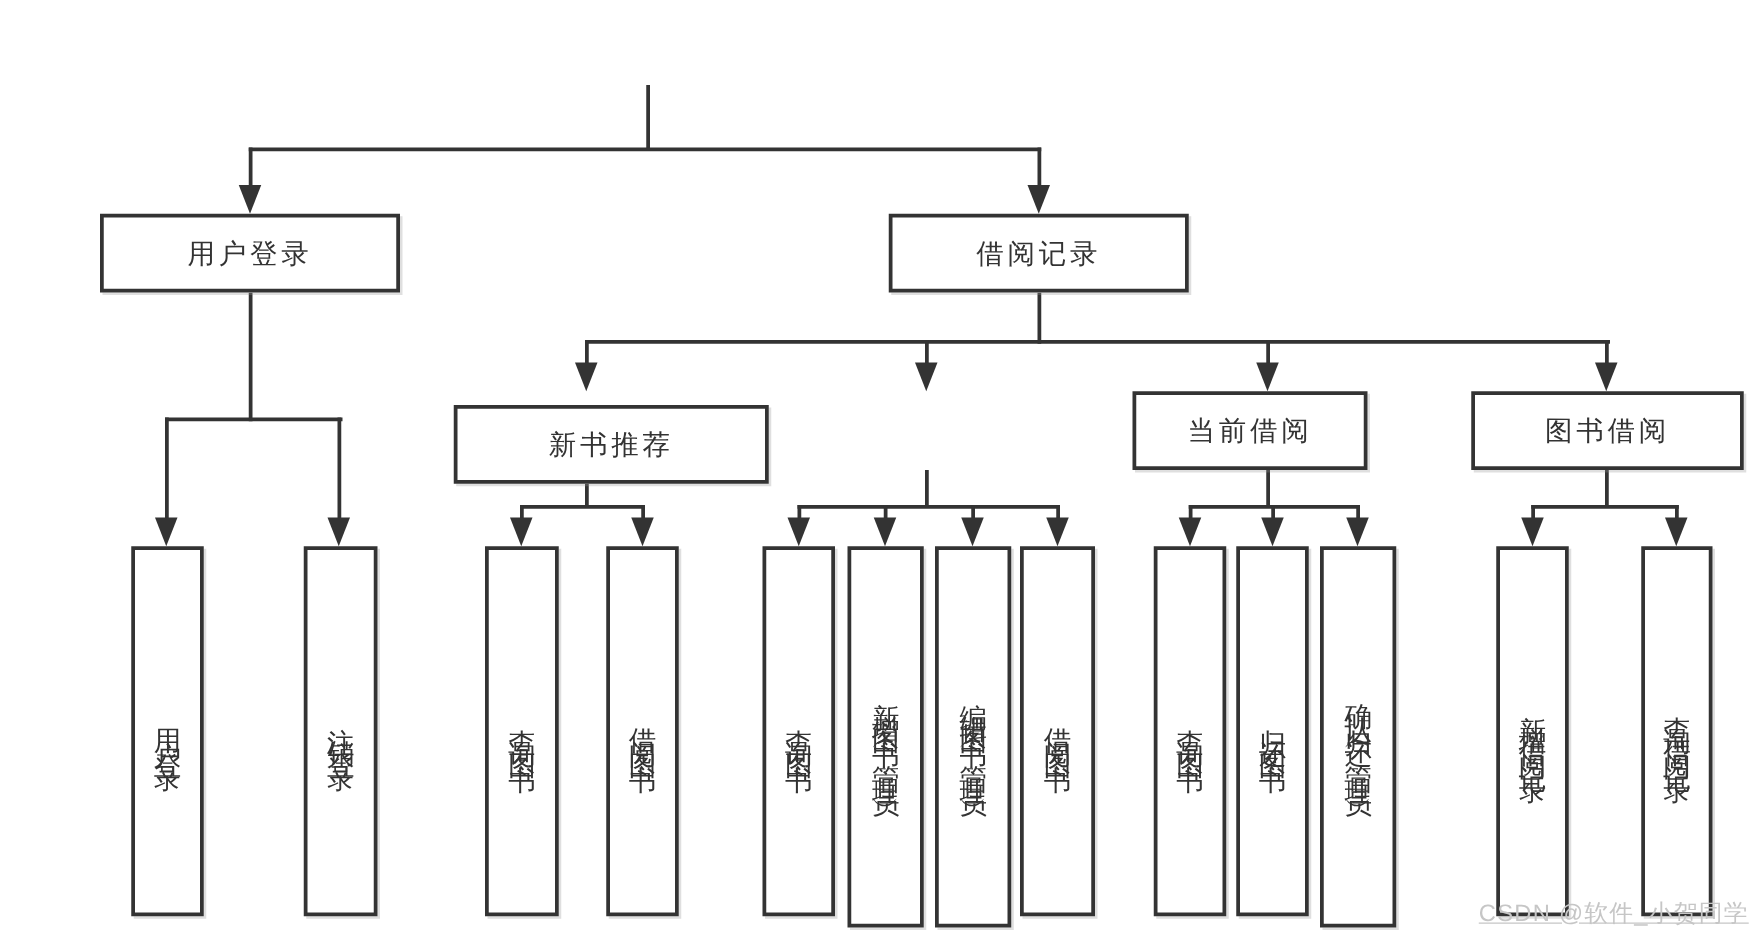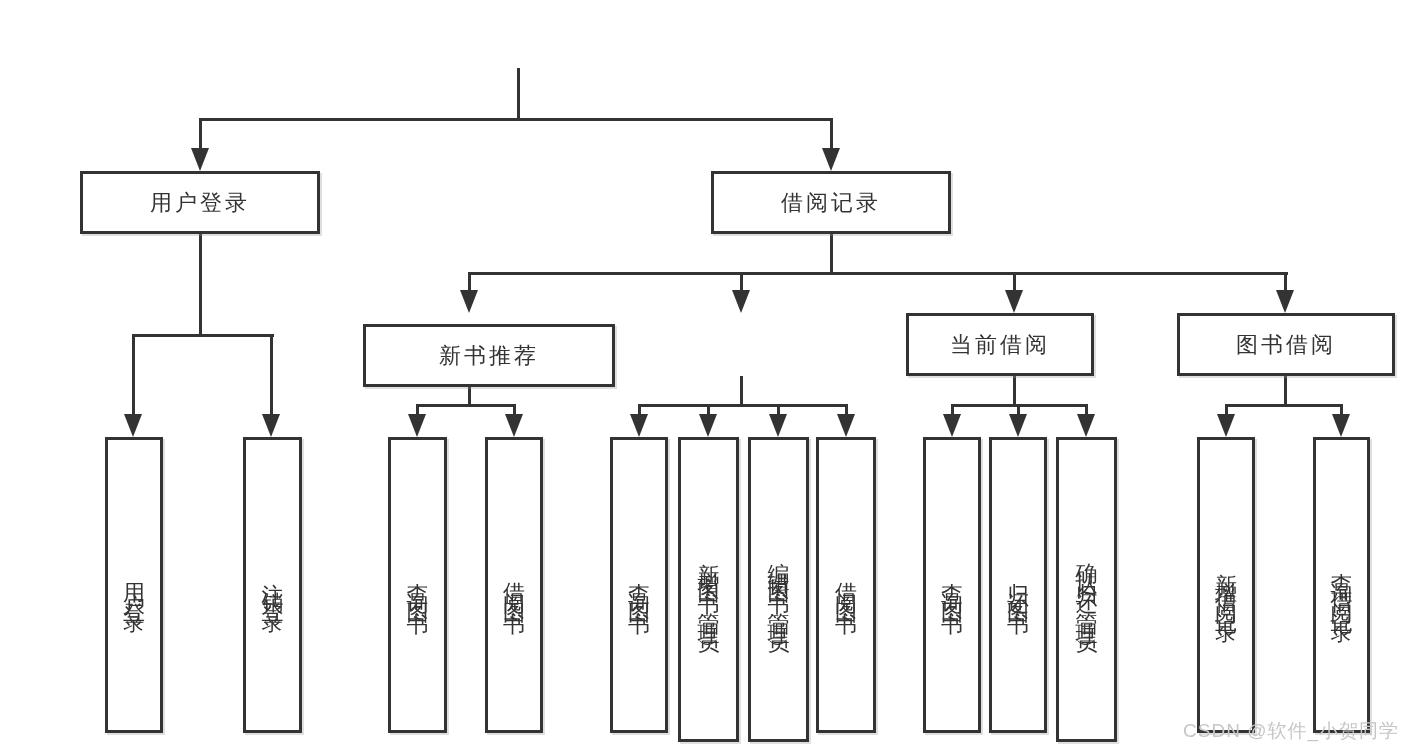--- a/index.html
+++ b/index.html
@@ -27,21 +27,21 @@
   .hline { position:absolute; height:3px; background:var(--line,#333333); z-index:1; }
   .arr {
     position:absolute; width:0; height:0; z-index:1;
     border-left:9px solid transparent; border-right:9px solid transparent;
     border-top:23px solid var(--line,#333333);
   }
   .watermark {
     position:absolute; right:6px; bottom:3px;
     font-size:19px; letter-spacing:1px;
     color:var(--watermark_color,#c6c6c6);
-    z-index:6; white-space:nowrap;
+    z-index:6; white-space:nowrap;text-decoration:underline;
   }
 </style>
 </head>
 <body>
 
 <div class="canvas">
 
   <div class="vline" style="left:517px;top:68px;height:52px"></div>
   <div class="hline" style="left:199px;top:118px;width:634px"></div>
   <div class="vline" style="left:199px;top:118px;height:32px"></div>

